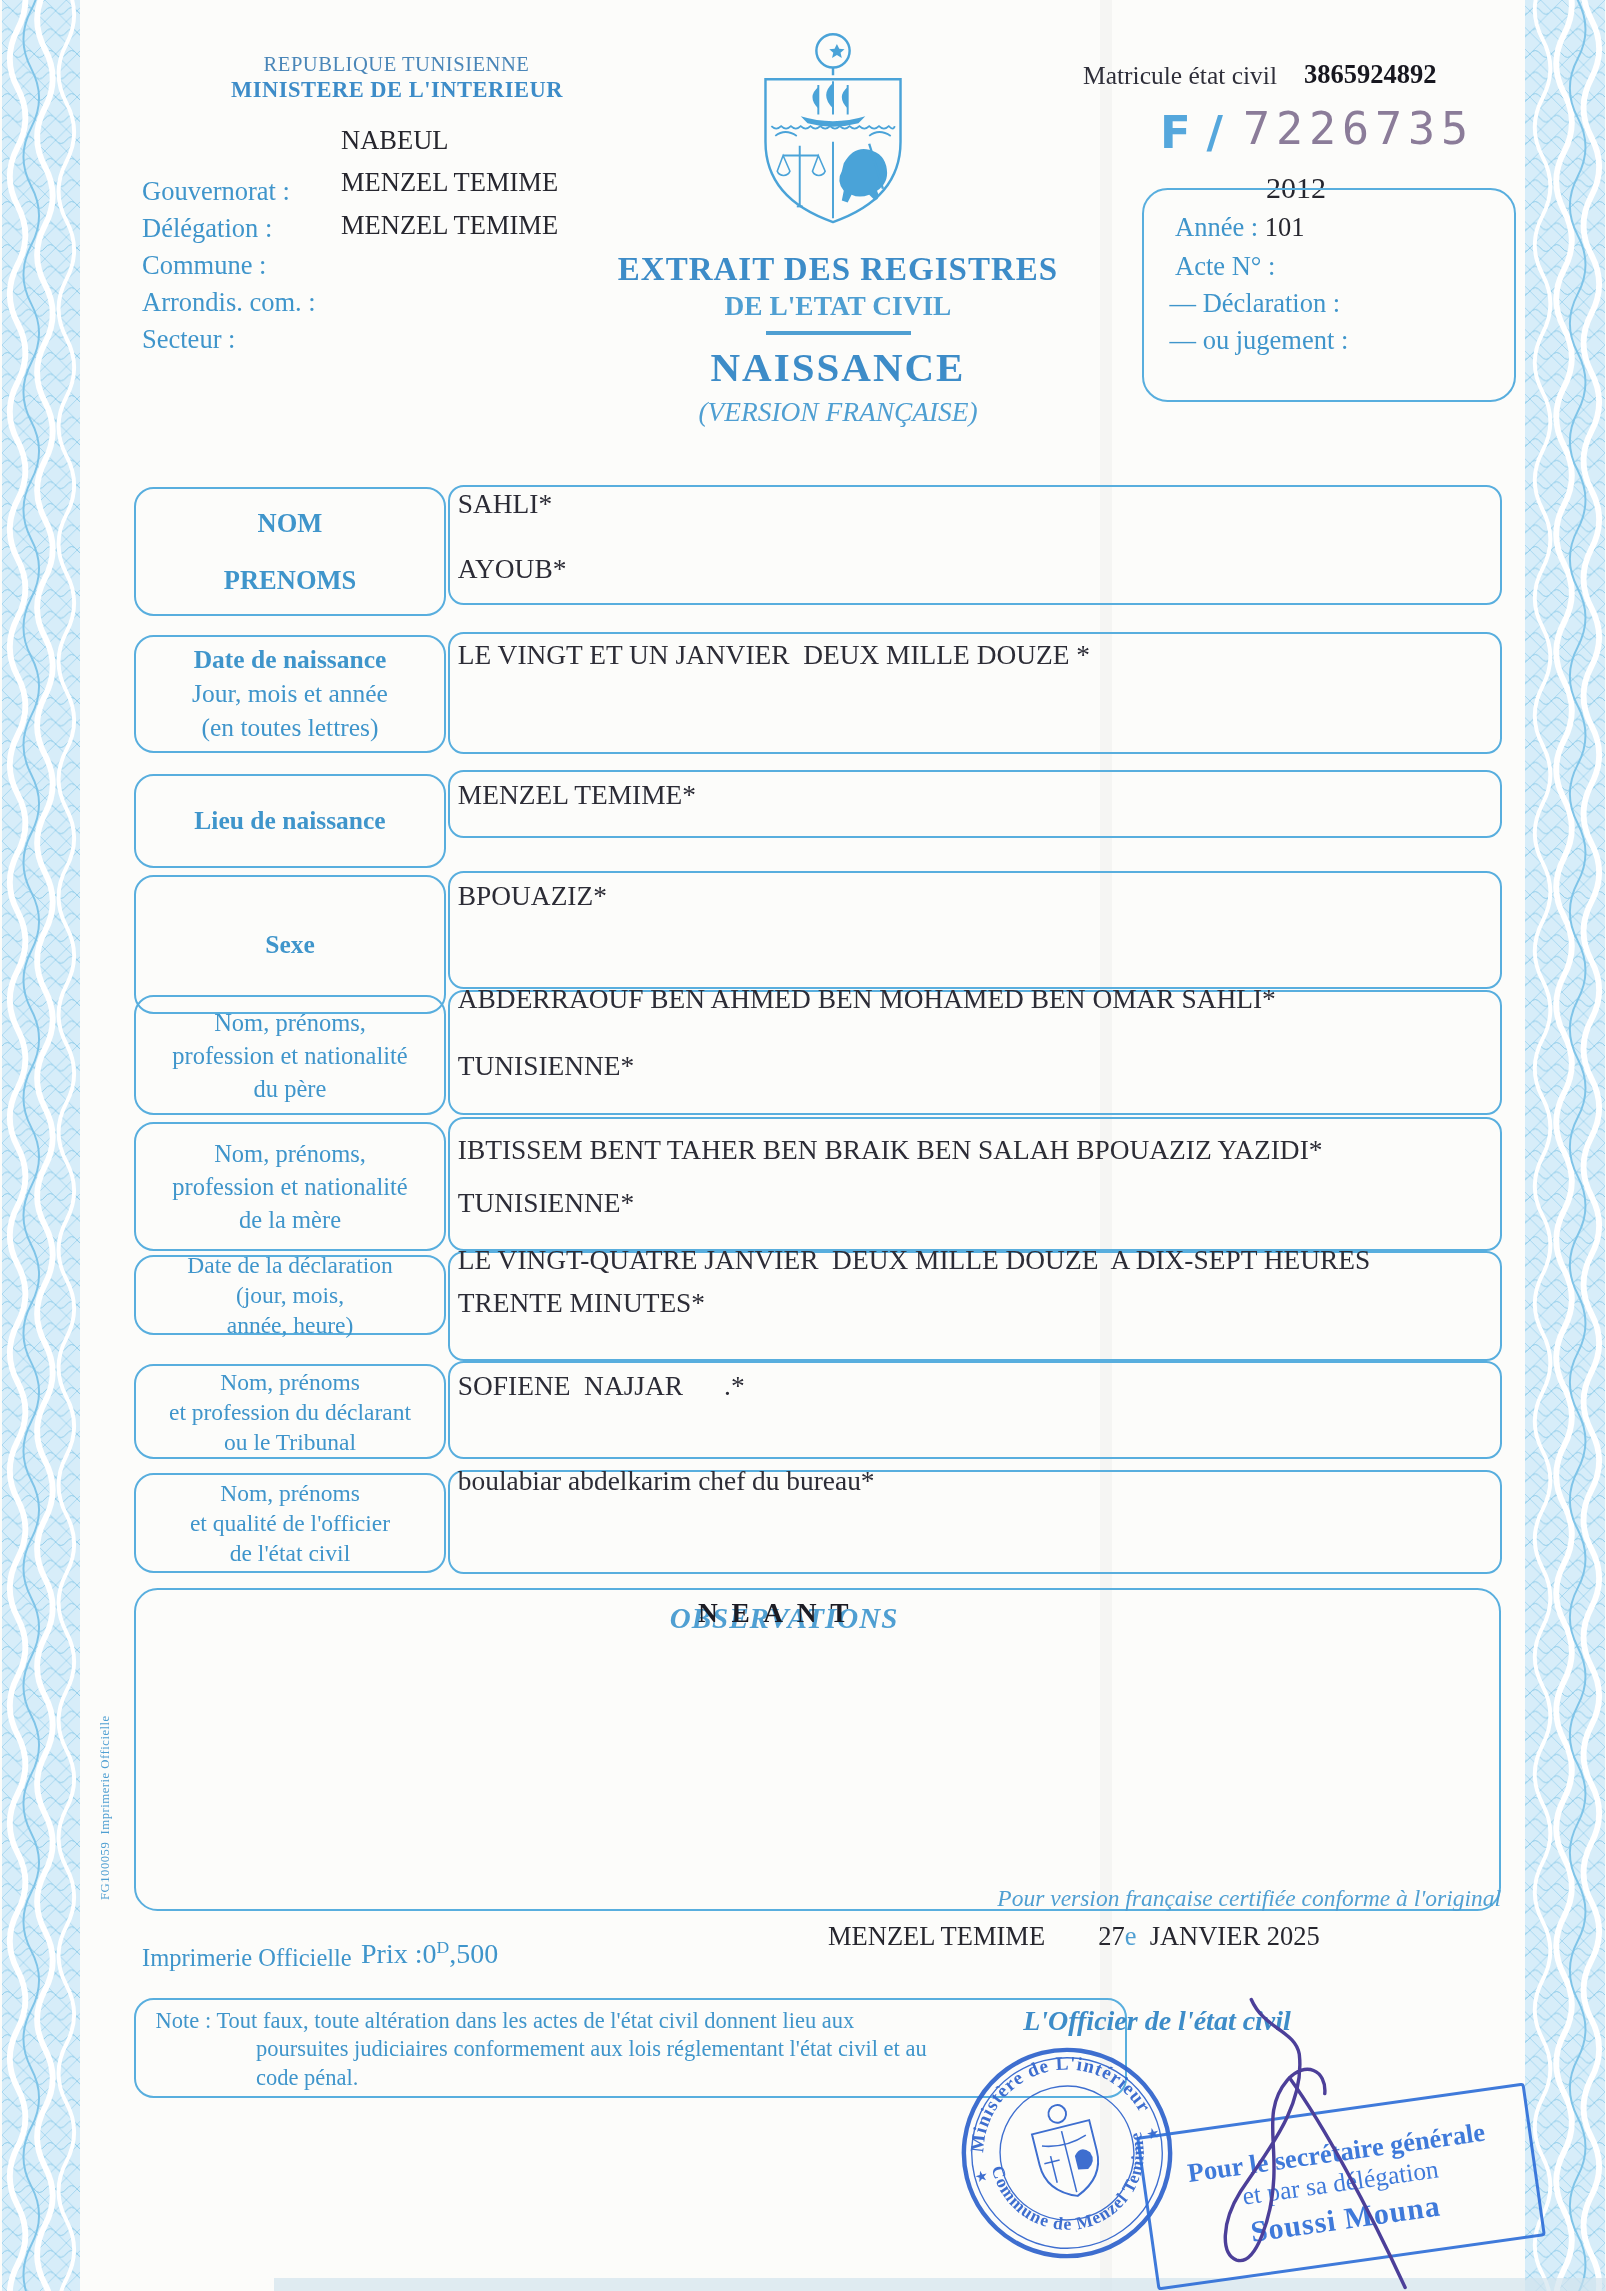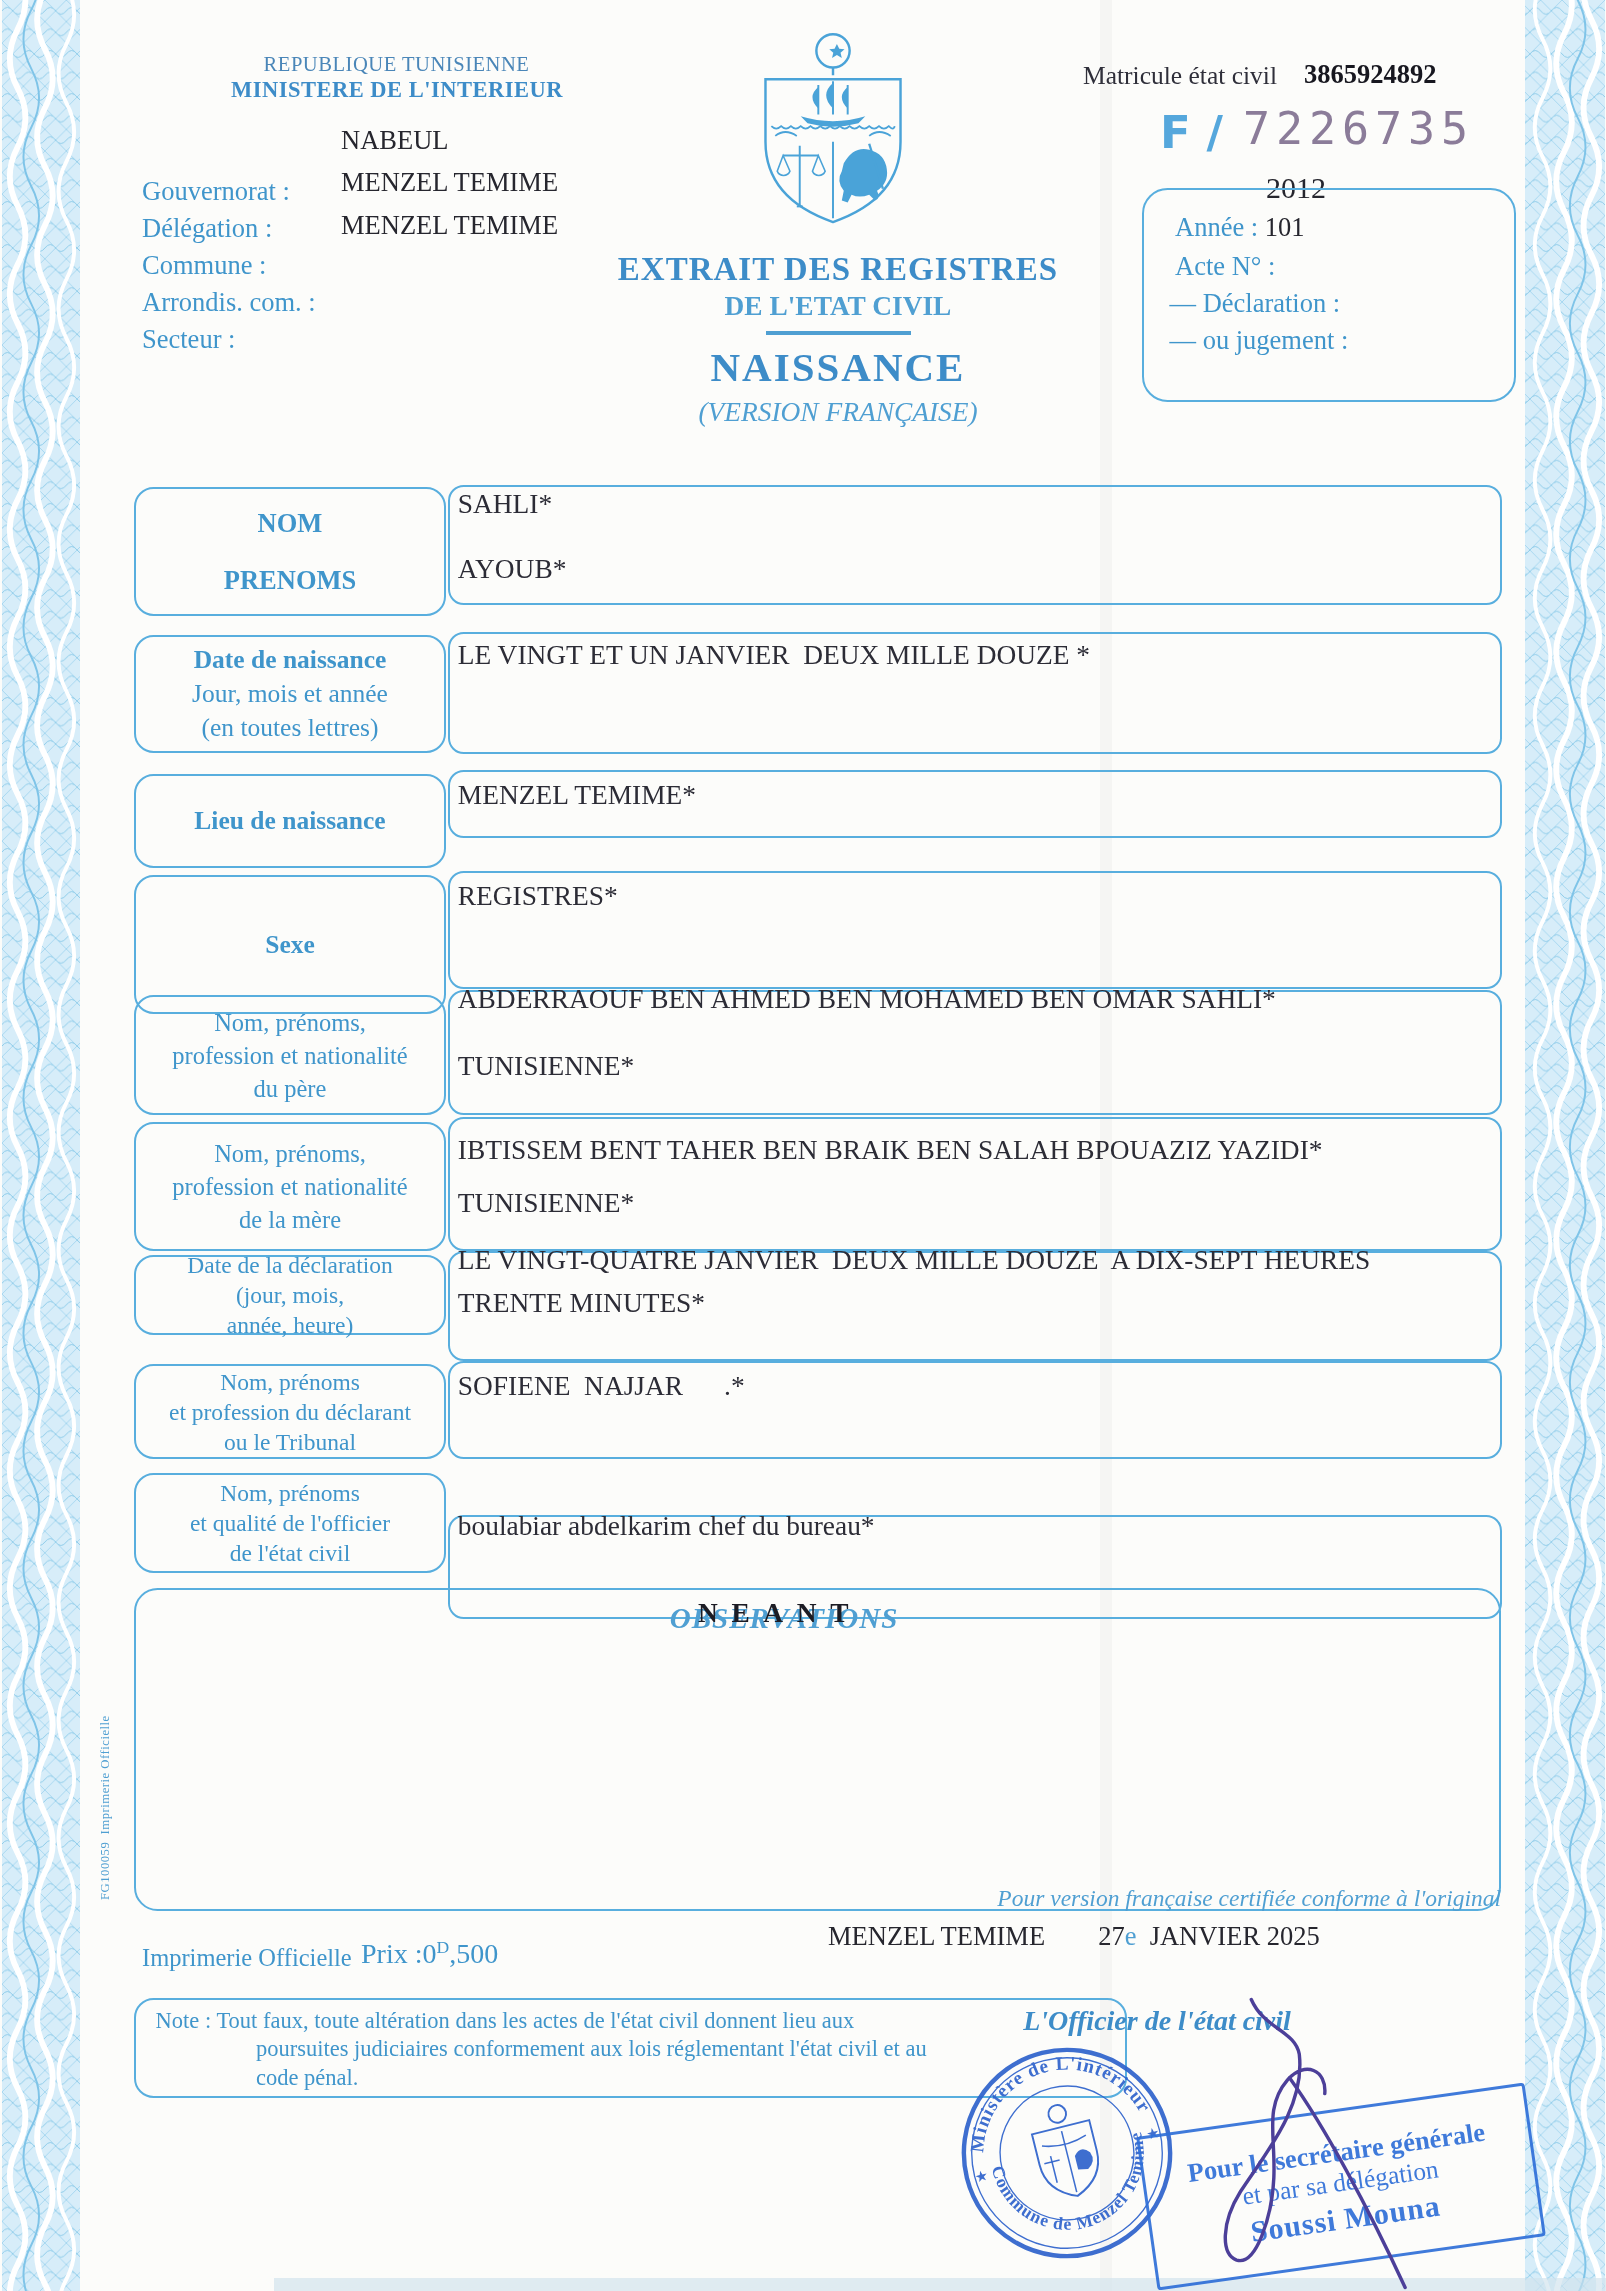--- a/index.html
+++ b/index.html
@@ -68,21 +68,21 @@
   .r4v { top:871px; height:118px; }
   .r5l { top:995px; height:120px; font-size:24.5px; line-height:33px; }
   .r5v { top:990px; height:125px; }
   .r6l { top:1122px; height:129px; font-size:24.5px; line-height:33px; }
   .r6v { top:1117px; height:134px; }
   .r7l { top:1255px; height:80px;  font-size:23.5px; line-height:30px; }
   .r7v { top:1251px; height:110px; }
   .r8l { top:1364px; height:95px;  font-size:23.5px; line-height:30px; }
   .r8v { top:1361px; height:98px; }
   .r9l { top:1473px; height:100px; font-size:23.5px; line-height:30px; }
-  .r9v { top:1470px; height:104px;margin-top:45px; }
+  .r9v { top:1470px; height:104px; }
 
   .r1v .va{top:2px;}  .r1v .vb{top:67px;}
   .r2v .va{top:5.9px;}
   .r3v .va{top:7.8px;}
   .r4v .va{top:7.8px;}
   .r5v .va{top:-7.8px;} .r5v .vb{top:59px;}
   .r6v .va{top:15.7px;} .r6v .vb{top:69px;}
   .r7v .va{top:-7.8px;} .r7v .vb{top:35px;}
   .r8v .va{top:7.8px;}
   .r9v .va{top:-5.9px;}
@@ -239,21 +239,21 @@
   <span class="lb b">Lieu de naissance</span>
 </div>
 <div class="rowval r3v">
   <span class="val va">MENZEL TEMIME*</span>
 </div>
 
 <div class="rowlab r4l">
   <span class="lb b">Sexe</span>
 </div>
 <div class="rowval r4v">
-  <span class="val va">REGISTRES*</span>
+  <span class="val va">BPOUAZIZ*</span>
 </div>
 
 <div class="rowlab r5l">
   <span class="lb">Nom, prénoms,</span>
   <span class="lb">profession et nationalité</span>
   <span class="lb">du père</span>
 </div>
 <div class="rowval r5v">
   <span class="val va">ABDERRAOUF BEN AHMED BEN MOHAMED BEN OMAR SAHLI*</span>
   <span class="val vb">TUNISIENNE*</span>

